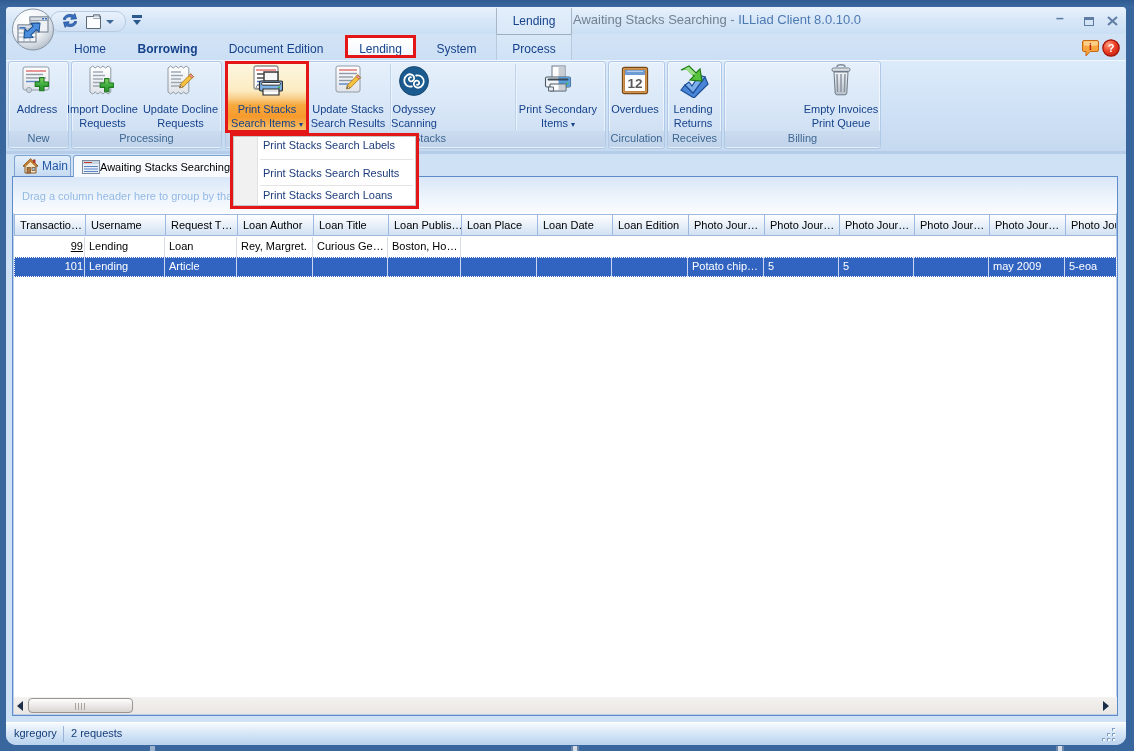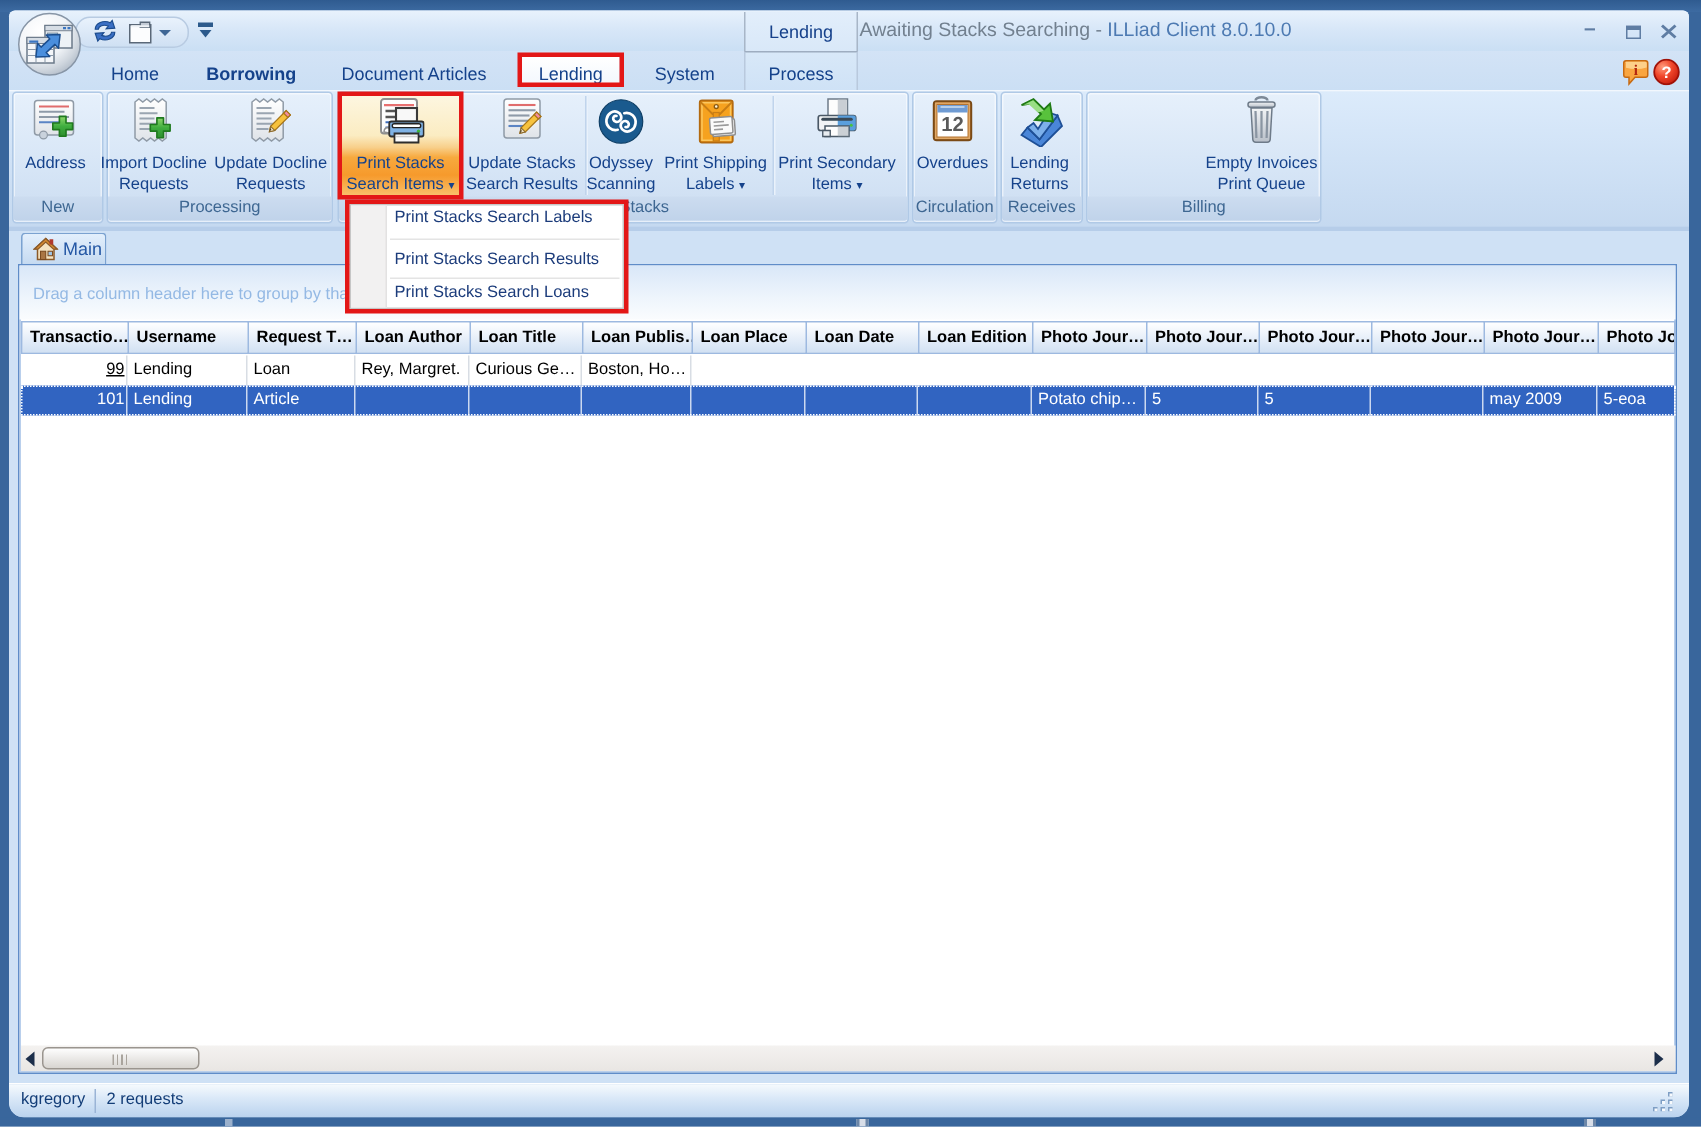--- a/index.html
+++ b/index.html
@@ -42,21 +42,21 @@
 #panel { left:12px; top:176px; width:1106px; height:540px; background:#fff; border:1px solid #5f8cc8; box-shadow:inset 0 0 0 1px #b9cfec; }
 .dtab { position:absolute; top:155px; height:21px; border:1px solid #7ba2d0; border-bottom:none; border-radius:3px 3px 0 0; font-size:12px; }
 #tab-main { left:14px; width:57px; background:linear-gradient(#e3effc,#c5daf1); color:#2457a4; }
 #tab-active { left:73px; width:159px; background:#f6fafe; color:#000; z-index:5; height:22px; white-space:nowrap; font-size:11px; }
 
 
 #groupby { left:13px; top:177px; width:1104px; height:36px; background:linear-gradient(#d9e7f8,#eef5fc 60%,#fafcfe); }
 #groupby span { position:absolute; left:9px; top:13px; color:#94b9e4; font-size:11px; }
 
 
-#grid-header { left:14px; top:214px; width:1103px; height:22px;font-weight:bold; }
+#grid-header { left:14px; top:214px; width:1103px; height:22px; }
 .hcell { position:absolute; top:0; height:22px; background:linear-gradient(#ffffff,#eaf1fa 45%,#d2e1f3); border:1px solid #9db9e0; border-right:none; color:#000; font-size:11px; line-height:20px; padding-left:5px; white-space:nowrap; overflow:hidden; }
 .row { position:absolute; left:14px; width:1103px; height:20px; font-size:11px; }
 .cell { position:absolute; top:0; height:20px; line-height:19px; padding-left:4px; white-space:nowrap; overflow:hidden; }
 #row1 { top:237px; color:#000; } #row1 .cell { border-right:1px solid #d8dde4; }
 #row2 { top:257px; background:#3164c1; color:#fff; outline:1px dotted #fff; outline-offset:-1px; }
 #row2 .cell { border-right:1px solid rgba(255,255,255,0.75); }
 
 
 #hscroll { left:14px; top:697px; width:1103px; height:17px; background:linear-gradient(#f4f2f0,#e9e6e3); }
 #thumb { left:28px; top:698px; width:105px; height:15px; border:1px solid #9a958f; border-radius:4px; background:linear-gradient(#fefefe,#d8d5d1); }
@@ -193,21 +193,21 @@
           <stop offset="0.5" stop-color="#f1472b"></stop>
           <stop offset="1" stop-color="#c81f10"></stop>
         </radialGradient>
       </defs>
     <circle cx="9" cy="9" r="8.2" fill="url(#helpg)" stroke="#a01208" stroke-width="1.2"></circle>
     <text x="9" y="13" font-size="11" font-weight="bold" fill="#ffffff" text-anchor="middle">?</text>
   </svg>
 
   <div class="rtab" style="left:60px;width:60px;">Home</div>
   <div class="rtab" style="left:130px;width:75px;font-weight:bold;">Borrowing</div>
-  <div class="rtab" style="left:215px;width:122px;">Document Articles</div>
+  <div class="rtab" style="left:215px;width:122px;">Document Edition</div>
   <div class="rtab" style="left:347px;width:67px;">Lending</div>
   <div class="rtab" style="left:424px;width:65px;">System</div>
   <div class="rtab" style="left:499px;width:70px;">Process</div>
 
   <div class="abs" id="ribbon"></div>
   <div class="abs" id="ribbon-bottom"></div>
   <div class="grp" style="left:8px; width:61px;">
       <div class="gcap">New</div>
     </div>
   <div class="grp" style="left:71px; width:151px;">
@@ -290,39 +290,20 @@
   <div class="rbtn" style="left:374px; width:80px;">
       <span class="ric"><svg width="32" height="34" viewBox="0 0 32 34">
           <circle cx="16" cy="17" r="14.5" fill="#1a5a8e" stroke="#0f3f66" stroke-width="0.8"></circle>
           <g fill="none" stroke="#ffffff" stroke-width="1.8" stroke-linecap="round">
             <path d="M13.8 22.5 C9.5 23.5 5.8 20 6.3 15.8 C6.8 11.6 10.6 9.4 13.6 10.6 C16.2 11.6 17 14.6 15.3 16.4 C13.9 17.9 11.5 17.5 10.9 15.7 C10.4 14.2 11.6 12.9 13 13.3"></path>
             <path d="M18.2 11.5 C22.5 10.5 26.2 14 25.7 18.2 C25.2 22.4 21.4 24.6 18.4 23.4 C15.8 22.4 15 19.4 16.7 17.6 C18.1 16.1 20.5 16.5 21.1 18.3 C21.6 19.8 20.4 21.1 19 20.7"></path>
           </g>
         </svg></span>
       <div class="lbl">Odyssey<br>Scanning</div>
     </div>
-  <div class="rbtn" style="left:427px; width:100px;">
-      <span class="ric"><svg width="32" height="34" viewBox="0 0 32 34">
-          <rect x="5.5" y="3" width="22" height="28" rx="1.5" fill="#f6a21f" stroke="#b36a10" stroke-width="1.2"></rect>
-          <rect x="7" y="4.5" width="19" height="25" fill="none" stroke="#fbc65e" stroke-width="1"></rect>
-          <path d="M6 4 L14 12 H19 L27 4" fill="none" stroke="#c87d14" stroke-width="1.2"></path>
-          <rect x="14.5" y="11" width="4" height="19" fill="#ef9715" stroke="#c87d14" stroke-width="0.8"></rect>
-          <circle cx="16.5" cy="7" r="1.3" fill="#fdf3dc" stroke="#8a5a10" stroke-width="0.9"></circle>
-          <g transform="rotate(-4 22 22)">
-            <rect x="14" y="15.5" width="15" height="11" rx="1" fill="#f2f2f2" stroke="#8f8f8f"></rect>
-            <rect x="12.5" y="14" width="15" height="11" rx="1" fill="#fafafa" stroke="#8f8f8f"></rect>
-            <g stroke="#9a9a9a" stroke-width="1.1">
-              <line x1="15" y1="17" x2="22" y2="17"></line>
-              <line x1="15" y1="19.5" x2="25" y2="19.5"></line>
-              <line x1="15" y1="22" x2="21" y2="22"></line>
-            </g>
-          </g>
-        </svg></span>
-      <div class="lbl">Print Shipping<br>Labels <span style="font-size:8px;">▾</span></div>
-    </div>
   <div class="rbtn" style="left:508px; width:100px;">
       <span class="ric"><svg width="32" height="34" viewBox="0 0 32 34">
           <rect x="10" y="2" width="13" height="12" fill="#fdfdfd" stroke="#6e7b89"></rect>
           <rect x="16.5" y="2.5" width="6" height="11" fill="#c9ced4"></rect>
           <path d="M5 13 h22 a1.5 1.5 0 0 1 1.5 1.5 v7 a1.5 1.5 0 0 1 -1.5 1.5 h-22 a1.5 1.5 0 0 1 -1.5 -1.5 v-7 a1.5 1.5 0 0 1 1.5 -1.5 z" fill="#f2f4f6" stroke="#4a5866" stroke-width="1.1"></path>
           <path d="M16.5 13 h10.5 a1.5 1.5 0 0 1 1.5 1.5 v7 a1.5 1.5 0 0 1 -1.5 1.5 h-10.5 z" fill="#5a9fdd"></path>
           <rect x="5.5" y="14.5" width="21" height="2" rx="1" fill="#3a4956"></rect>
           <circle cx="25.5" cy="19.5" r="1" fill="#49c23d"></circle>
           <path d="M8 20 h16 v7 h-16 z" fill="#fdfdfd" stroke="#4a5866" stroke-width="1"></path>
           <path d="M16.5 20 h7.5 v7 h-7.5 z" fill="#9aa4ae" opacity="0.5"></path>
@@ -367,20 +348,33 @@
   <div class="abs" id="panel"></div>
   <div class="dtab" id="tab-main">
     <svg style="position:absolute; left:7px; top:2px;" width="17" height="16" viewBox="0 0 17 16">
       <path d="M8.5 1 L16 8 H14 V15 H3 V8 H1 Z" fill="#f5e3c1" stroke="#8a5a2a" stroke-width="1"></path>
       <path d="M8.5 1 L16 8 H13.5 L8.5 3.4 L3.5 8 H1 Z" fill="#d78a2e" stroke="#8a5a2a" stroke-width="0.8"></path>
       <rect x="11" y="1.5" width="2.5" height="3.5" fill="#b03a2e"></rect>
       <rect x="5" y="9.5" width="3.5" height="5.5" fill="#a97544" stroke="#7a4a20" stroke-width="0.7"></rect>
       <rect x="10" y="9.5" width="3" height="3" fill="#9fc4e4" stroke="#7a4a20" stroke-width="0.7"></rect>
     </svg>
     <span style="position:absolute; left:27px; top:3px;">Main</span>
+  </div>
+  <div class="dtab" id="tab-active">
+    <svg style="position:absolute; left:8px; top:4px;" width="18" height="14" viewBox="0 0 18 14">
+      <rect x="0.5" y="0.5" width="17" height="13" fill="#e8eef5" stroke="#7a8a9c"></rect>
+      <rect x="1" y="1" width="16" height="3" fill="#c8d4e2"></rect>
+      <line x1="2" y1="2.5" x2="10" y2="2.5" stroke="#c0392b" stroke-width="1"></line>
+      <g stroke="#5b84c4" stroke-width="1">
+          <line x1="2" y1="6.5" x2="16" y2="6.5"></line>
+          <line x1="2" y1="9" x2="16" y2="9"></line>
+          <line x1="2" y1="11.5" x2="16" y2="11.5"></line>
+        </g>
+    </svg>
+    <span style="position:absolute; left:26px; top:4.5px;">Awaiting Stacks Searching</span>
   </div>
   <div class="abs" id="groupby">
       <span>Drag a column header here to group by tha</span>
     </div>
   <div class="abs" id="grid-header">
     <div class="hcell" style="left:0px; width:72px;">Transactio…</div>
     <div class="hcell" style="left:71px; width:81px;">Username</div>
     <div class="hcell" style="left:151px; width:73px;">Request T…</div>
     <div class="hcell" style="left:223px; width:77px;">Loan Author</div>
     <div class="hcell" style="left:299px; width:76px;">Loan Title</div>

